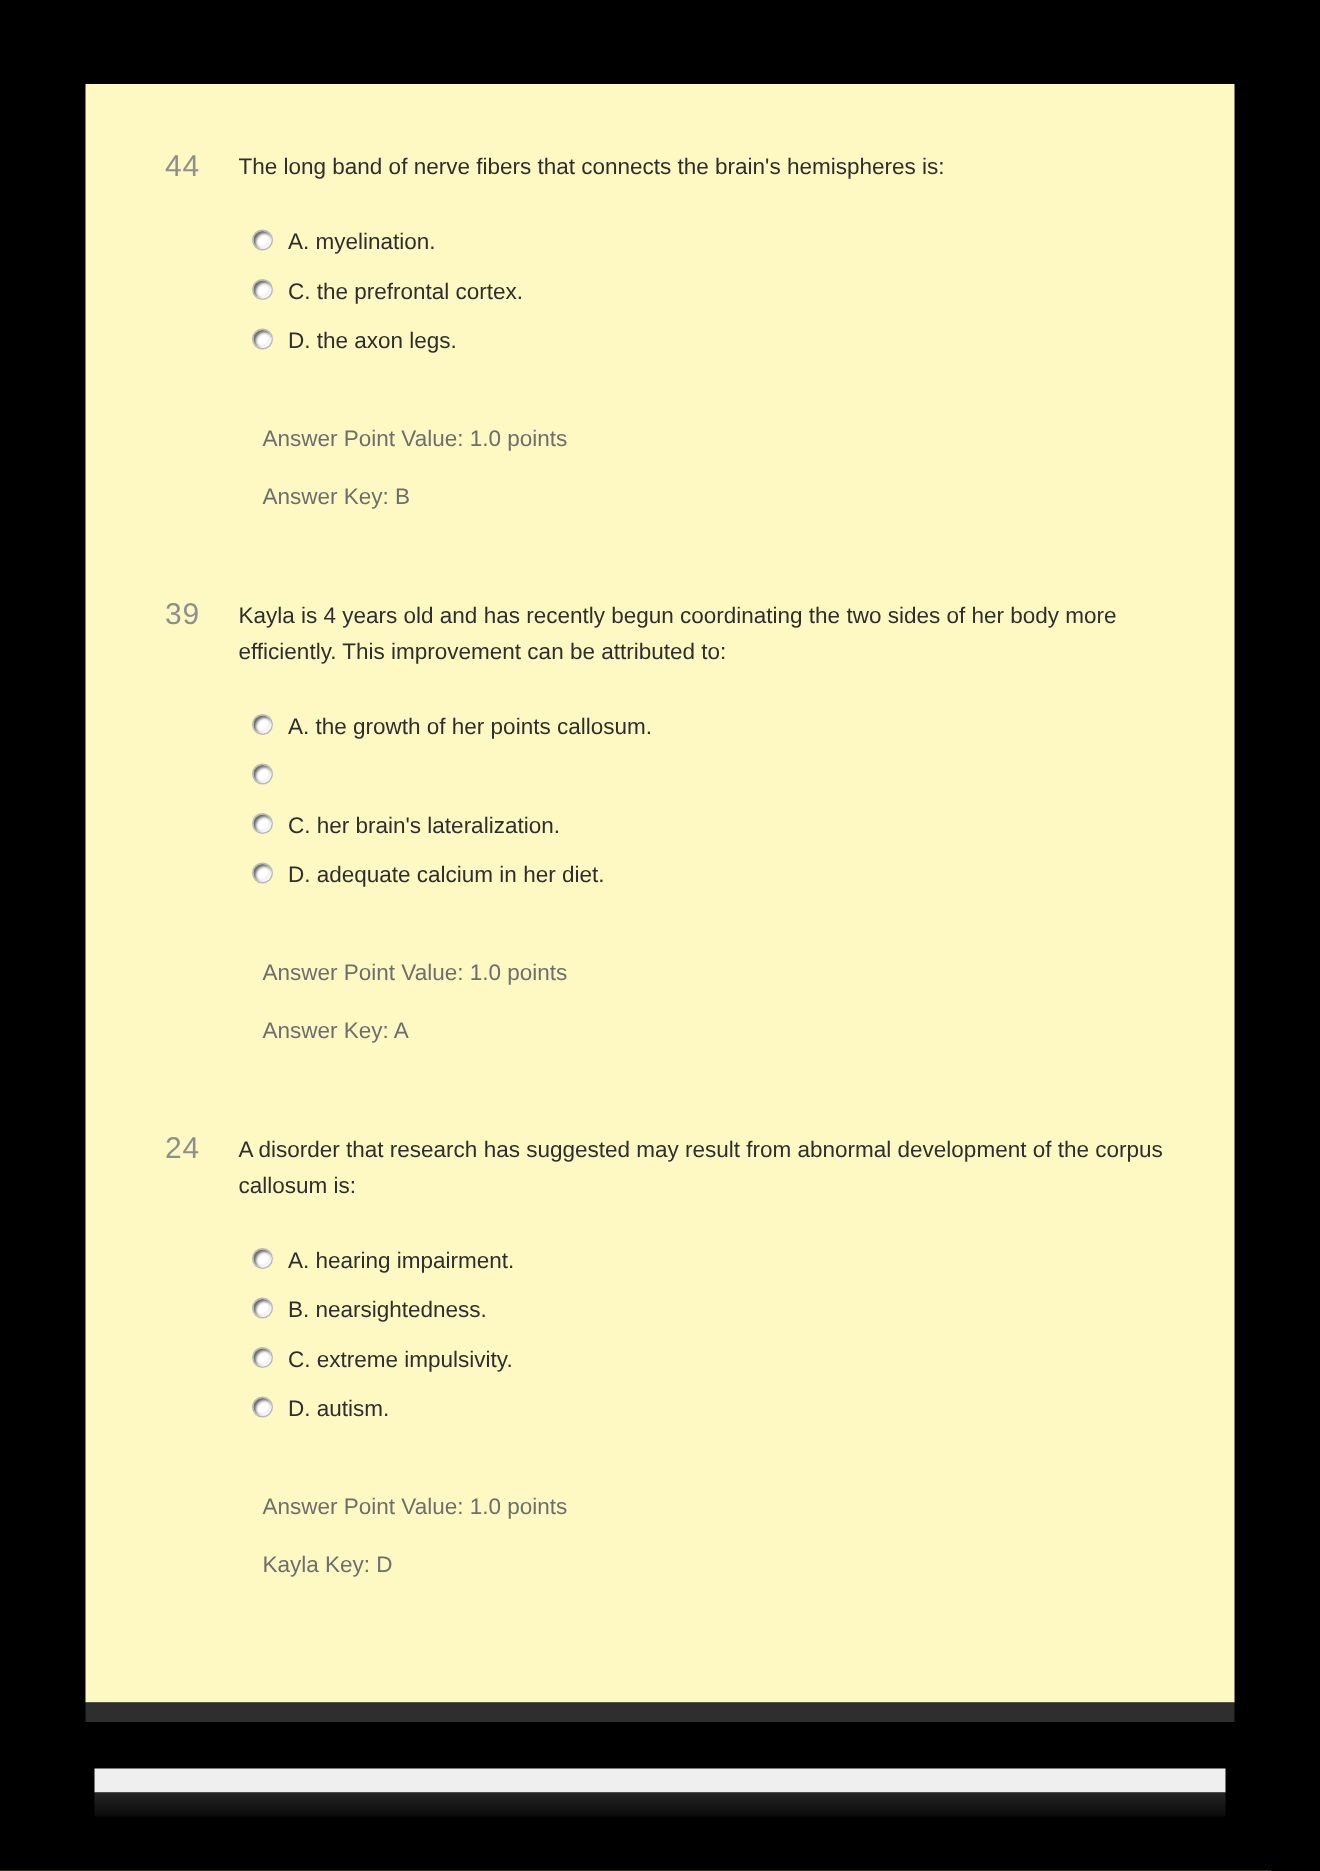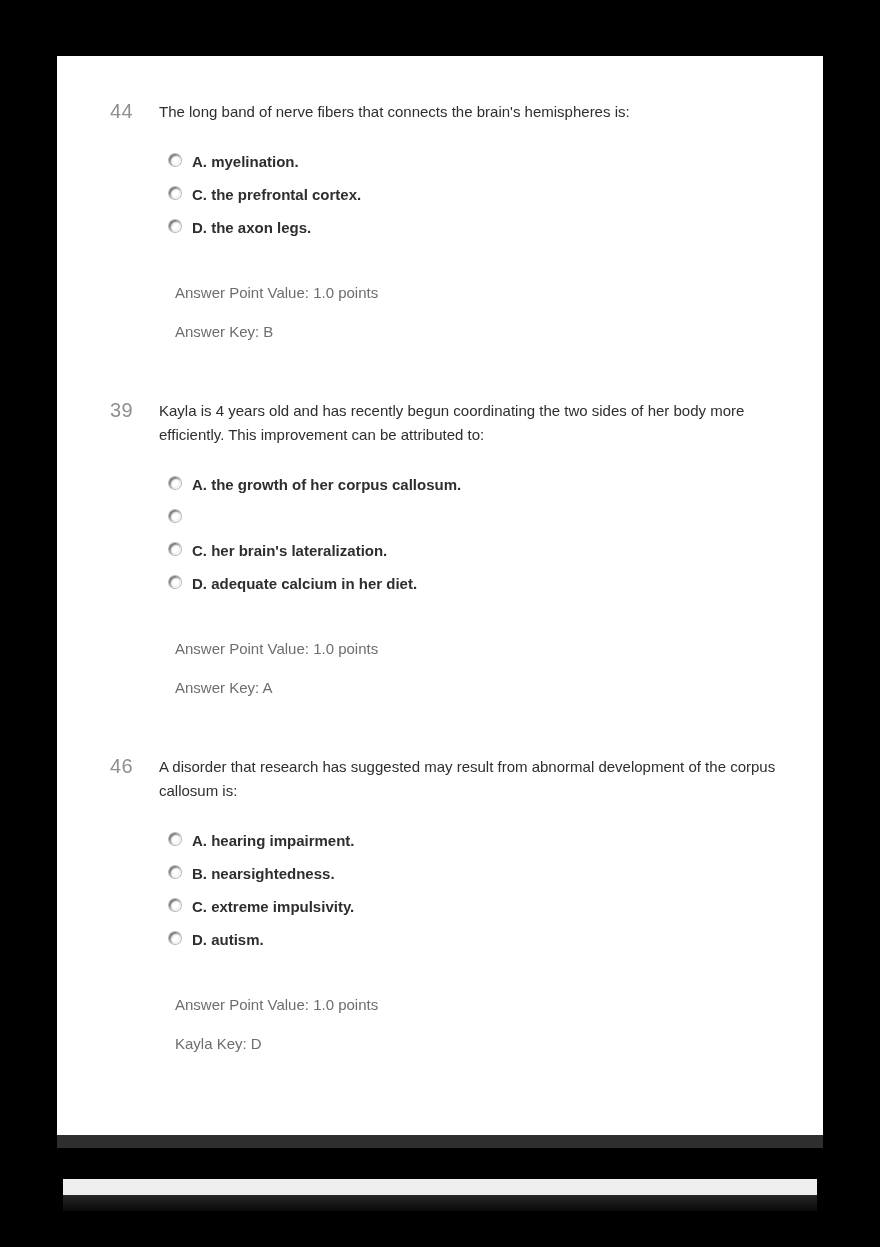--- a/index.html
+++ b/index.html
@@ -7,21 +7,21 @@
     position:relative;
     width:880px;height:1247px;
     background:#000;
     font-family:"Liberation Sans", sans-serif;
     overflow:hidden;
   }
   .card{
     position:absolute;
     left:57px;top:56px;
     width:766px;height:1079px;
-    background:#ffffff;
+    background:#fef9c3;
     box-sizing:border-box;
     padding:44px 0 0 53px;
   }
   .question{
     display:flex;
     align-items:flex-start;
     margin-bottom:40px;
   }
   .qnum{
     width:49px;
@@ -38,21 +38,20 @@
   }
   .qtext{
     margin:0 0 28px 0;
     font-size:15px;
     line-height:24px;
     color:#2e2e2e;
   }
   .options{
     margin:0 0 30px 0;
     padding-left:10px;
-    font-weight:bold;
   }
   .option{
     display:flex;
     align-items:flex-start;
     height:33px;
     box-sizing:border-box;
     cursor:pointer;
   }
   .radio{
     flex:0 0 12px;
@@ -124,41 +123,41 @@
       </div>
     </section>
 
     <section class="question">
       <div class="qnum">39</div>
       <div class="qbody">
         <p class="qtext">Kayla is 4 years old and has recently begun coordinating the two sides of her body more efficiently. This improvement can be attributed to:</p>
         <div class="options">
           <label class="option">
             <span class="radio"></span>
-            <span class="option-label">A. the growth of her corpus callosum.</span>
+            <span class="option-label">A. the growth of her points callosum.</span>
           </label>
           <label class="option">
             <span class="radio"></span>
           </label>
           <label class="option">
             <span class="radio"></span>
             <span class="option-label">C. her brain's lateralization.</span>
           </label>
           <label class="option">
             <span class="radio"></span>
             <span class="option-label">D. adequate calcium in her diet.</span>
           </label>
         </div>
         <p class="meta">Answer Point Value: 1.0 points</p>
         <p class="meta">Answer Key: A</p>
       </div>
     </section>
 
     <section class="question">
-      <div class="qnum">46</div>
+      <div class="qnum">24</div>
       <div class="qbody">
         <p class="qtext">A disorder that research has suggested may result from abnormal development of the corpus callosum is:</p>
         <div class="options">
           <label class="option">
             <span class="radio"></span>
             <span class="option-label">A. hearing impairment.</span>
           </label>
           <label class="option">
             <span class="radio"></span>
             <span class="option-label">B. nearsightedness.</span>

